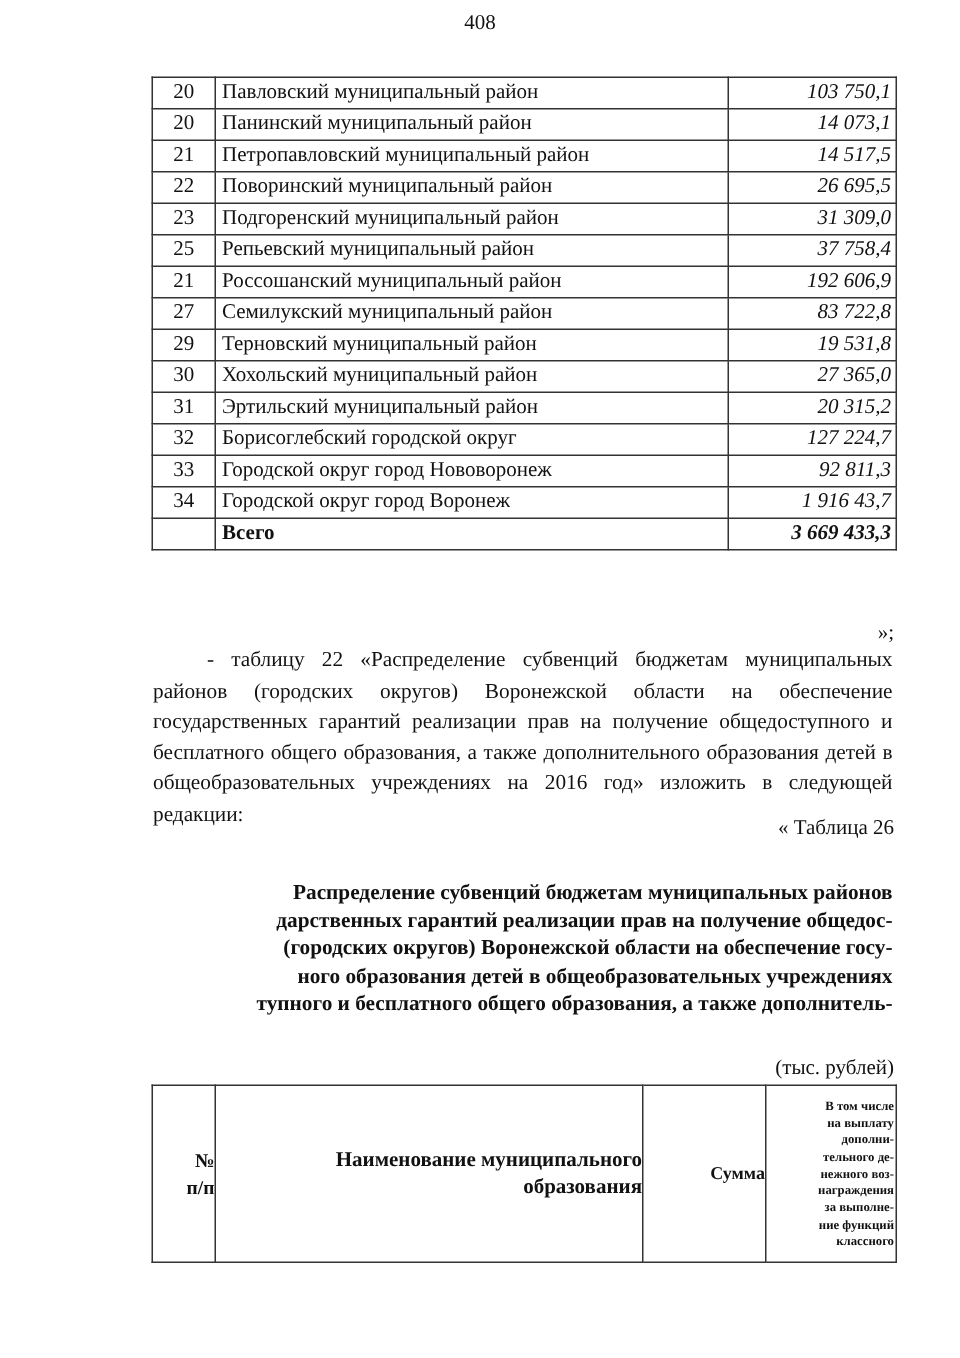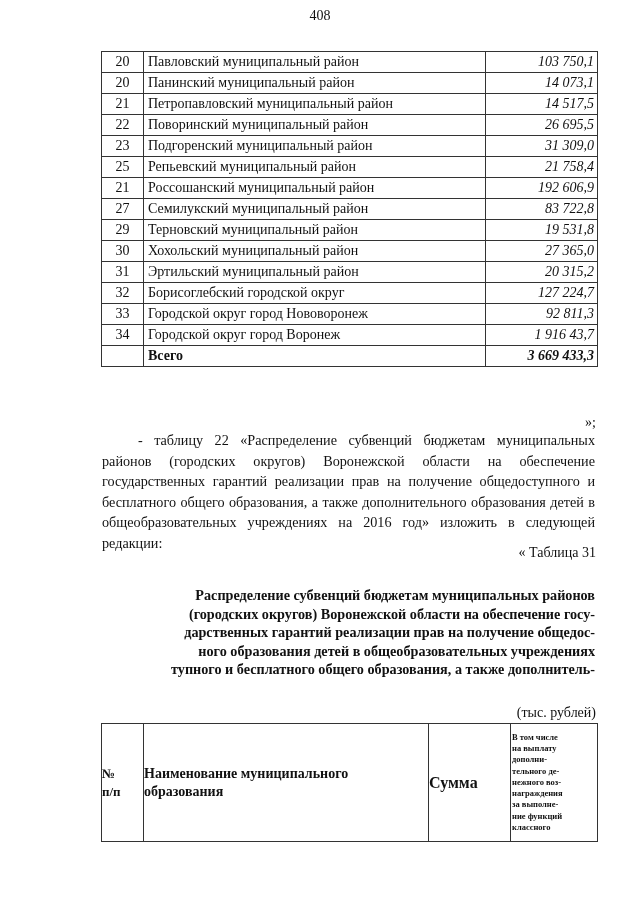--- a/index.html
+++ b/index.html
@@ -13,24 +13,24 @@
   .t1 td.name { width: 333px; }
   .t1 td.val { text-align: right; padding-right: 3px; font-style: italic; }
   .t1 tr.total td { font-weight: bold; }
   .closing { position: absolute; top: 415px; right: 44px; font-size: 14px; }
   .para { position: absolute; left: 102px; top: 430px; width: 493px; font-size: 14.2px; line-height: 20.5px; text-align: justify; }
   .para .indent { display: inline-block; width: 36px; }
   .table-label { position: absolute; top: 545px; right: 44px; font-size: 14px; }
   .title { position: absolute; left: 102px; top: 586px; width: 493px; text-align: right; font-weight: bold; font-size: 14.2px; line-height: 18.5px; }
   .units { position: absolute; top: 705px; right: 44px; font-size: 14px; }
   .t2 { position: absolute; left: 101px; top: 723px; width: 497px; height: 119px; font-weight: bold; }
-  .t2 th { border: 1px solid #333; padding: 0; text-align: left; vertical-align: middle; }
+  .t2 th { border: 1px solid #333; padding: 0; text-align: right; vertical-align: middle; }
   .t2 th.c-num { width: 41px; font-size: 13px; line-height: 18px; }
   .t2 th.c-name { width: 284px; font-size: 14px; line-height: 18px; }
-  .t2 th.c-sum { width: 81px; font-size: 16px; }
+  .t2 th.c-sum { width: 81px; font-size: 12px; }
   .t2 th.c-extra { font-size: 8.5px; line-height: 11.2px; padding: 2px 1px; }
 </style>
 </head>
 <body>
 
 <div class="page-number">408</div>
 
 <table class="t1">
   <tbody id="t1-body">
       <tr>
@@ -54,21 +54,21 @@
         <td class="val">26 695,5</td>
       </tr>
       <tr>
         <td class="num">23</td>
         <td class="name">Подгоренский муниципальный район</td>
         <td class="val">31 309,0</td>
       </tr>
       <tr>
         <td class="num">25</td>
         <td class="name">Репьевский муниципальный район</td>
-        <td class="val">21 758,4</td>
+        <td class="val">37 758,4</td>
       </tr>
       <tr>
         <td class="num">21</td>
         <td class="name">Россошанский муниципальный район</td>
         <td class="val">192 606,9</td>
       </tr>
       <tr>
         <td class="num">27</td>
         <td class="name">Семилукский муниципальный район</td>
         <td class="val">83 722,8</td>
@@ -108,26 +108,26 @@
         <td class="name">Всего</td>
         <td class="val">3 669 433,3</td>
       </tr>
     </tbody>
 </table>
 
 <div class="closing">»;</div>
 
 <div class="para"><span class="indent"></span><span>- таблицу 22 «Распределение субвенций бюджетам муниципальных районов (городских округов) Воронежской области на обеспечение государственных гарантий реализации прав на получение общедоступного и бесплатного общего образования, а также дополнительного образования детей в общеобразовательных учреждениях на 2016 год» изложить в следующей редакции:</span></div>
 
-<div class="table-label">« Таблица 31</div>
+<div class="table-label">« Таблица 26</div>
 
 <div class="title">
   <div>Распределение субвенций бюджетам муниципальных районов</div>
+  <div>дарственных гарантий реализации прав на получение общедос-</div>
   <div>(городских округов) Воронежской области на обеспечение госу-</div>
-  <div>дарственных гарантий реализации прав на получение общедос-</div>
   <div>ного образования детей в общеобразовательных учреждениях</div>
   <div>тупного и бесплатного общего образования, а также дополнитель-</div>
 </div>
 
 <div class="units">(тыс. рублей)</div>
 
 <table class="t2">
   <tbody>
       <tr>
     <th class="c-num">

